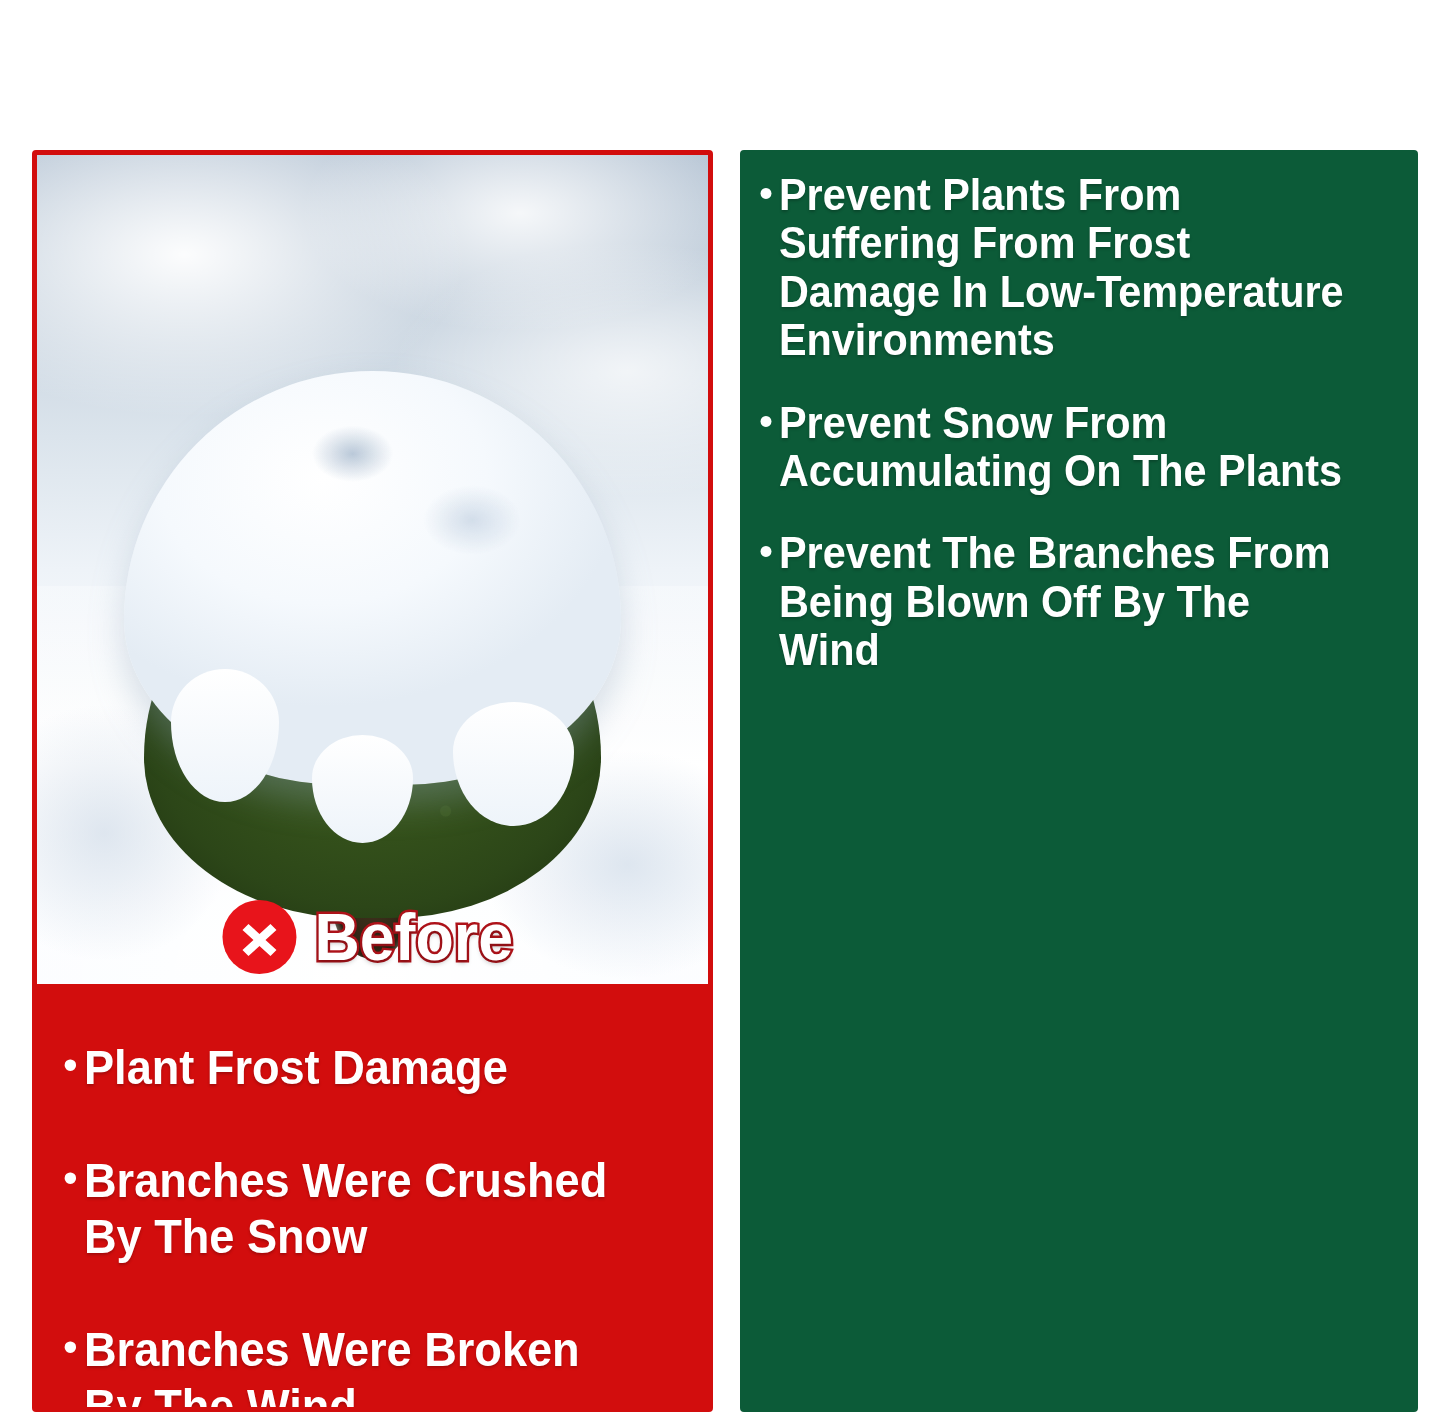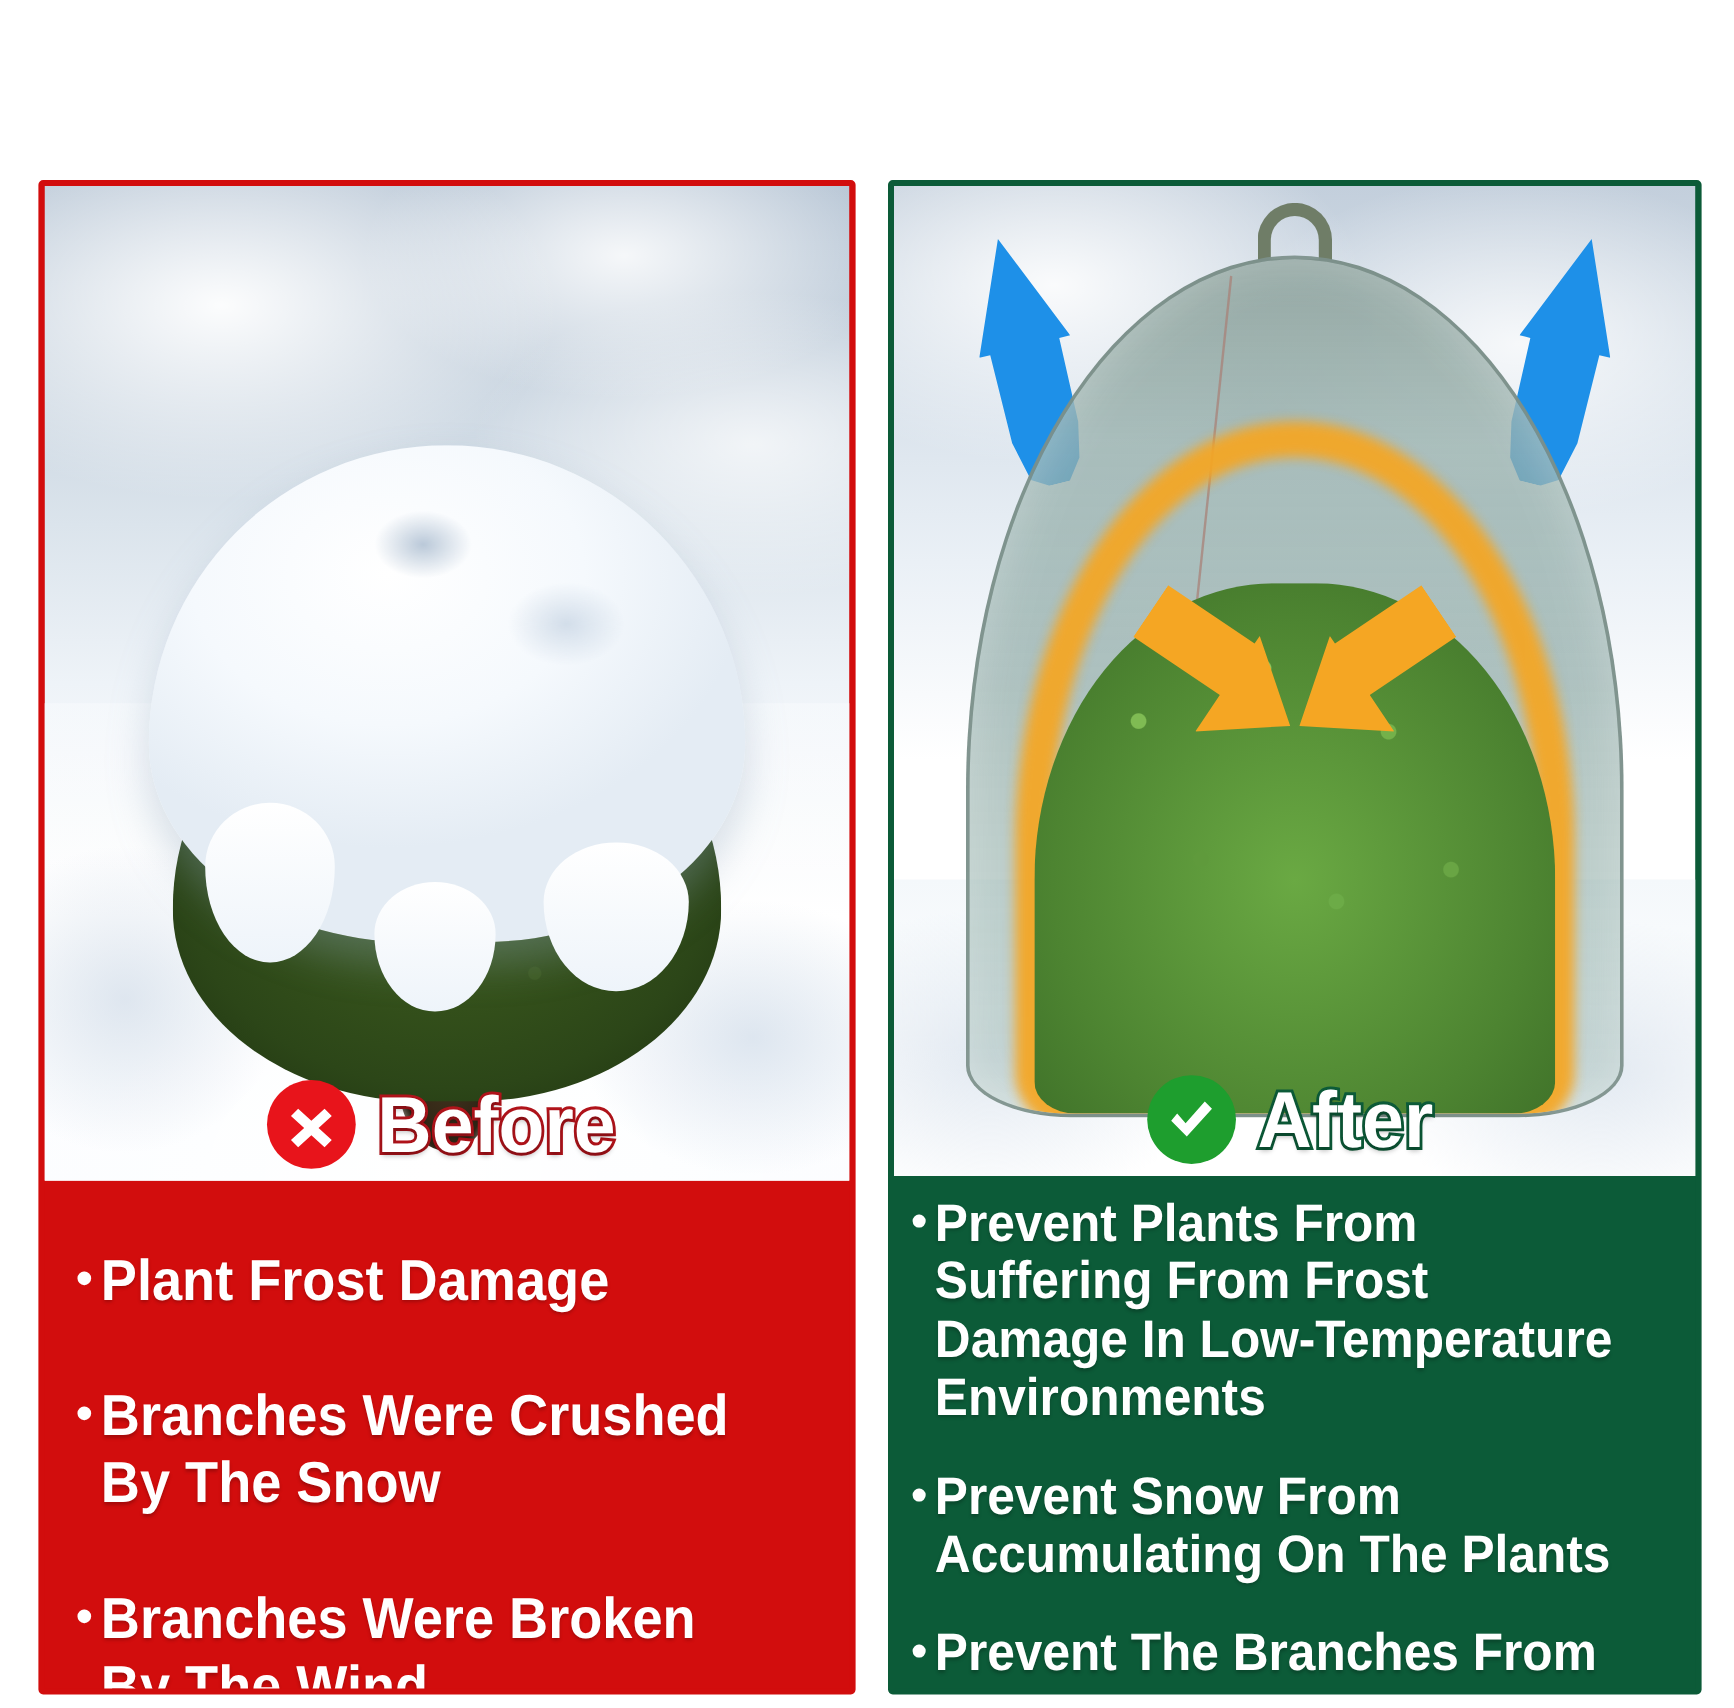--- a/index.html
+++ b/index.html
@@ -215,45 +215,20 @@
       </div>
       <div class="bullet">
         <span class="bullet-dot">•</span>
         <span class="bullet-text">Branches Were Broken By The Wind</span>
       </div>
     </div>
   </div>
 
   <div class="panel panel-right">
 
-    <div class="photo photo-right">
-      <div class="cover-sky"></div>
-      <div class="cover-ground"></div>
-
-      <div class="arrow-blue left"></div>
-      <div class="arrow-blue right"></div>
-
-      <div class="dome-handle"></div>
-      <div class="dome">
-        <div class="dome-seam"></div>
-        <div class="heat-ring"></div>
-        <div class="in-bush"></div>
-        <div class="arrow-orange a1"></div>
-        <div class="arrow-orange a2"></div>
-      </div>
-
-      <div class="badge">
-        <div class="badge-mark check">
-          <svg width="46" height="46" viewBox="0 0 46 46" aria-hidden="true">
-            <path d="M6 24 L11 18 L18 26 L34 8 L40 14 L19 37 Z" fill="#ffffff"></path>
-          </svg>
-        </div>
-        <div class="badge-label after">After</div>
-      </div>
-    </div>
 
     <div class="bullets bullets-right">
       <div class="bullet">
         <span class="bullet-dot">•</span>
         <span class="bullet-text">Prevent Plants From Suffering From Frost Damage In Low-Temperature Environments</span>
       </div>
       <div class="bullet">
         <span class="bullet-dot">•</span>
         <span class="bullet-text">Prevent Snow From Accumulating On The Plants</span>
       </div>

